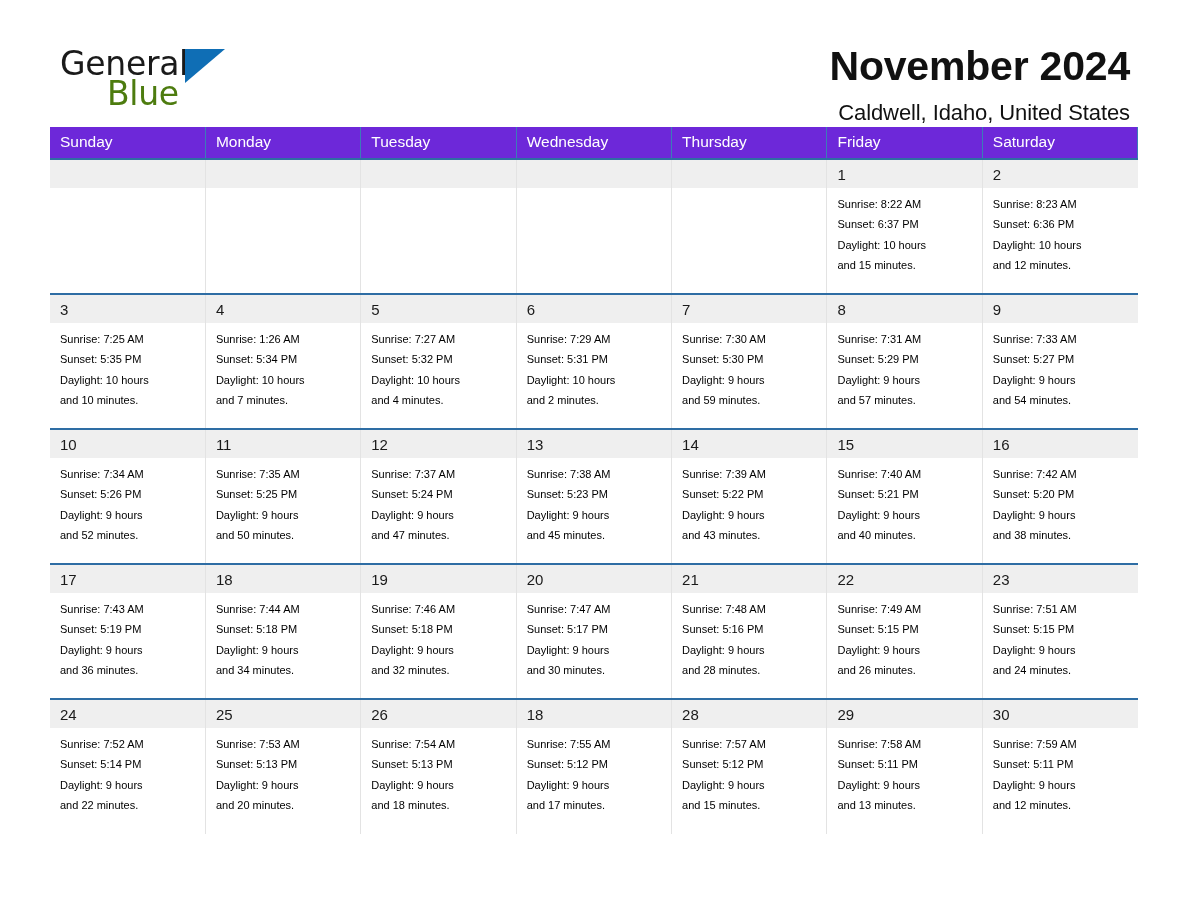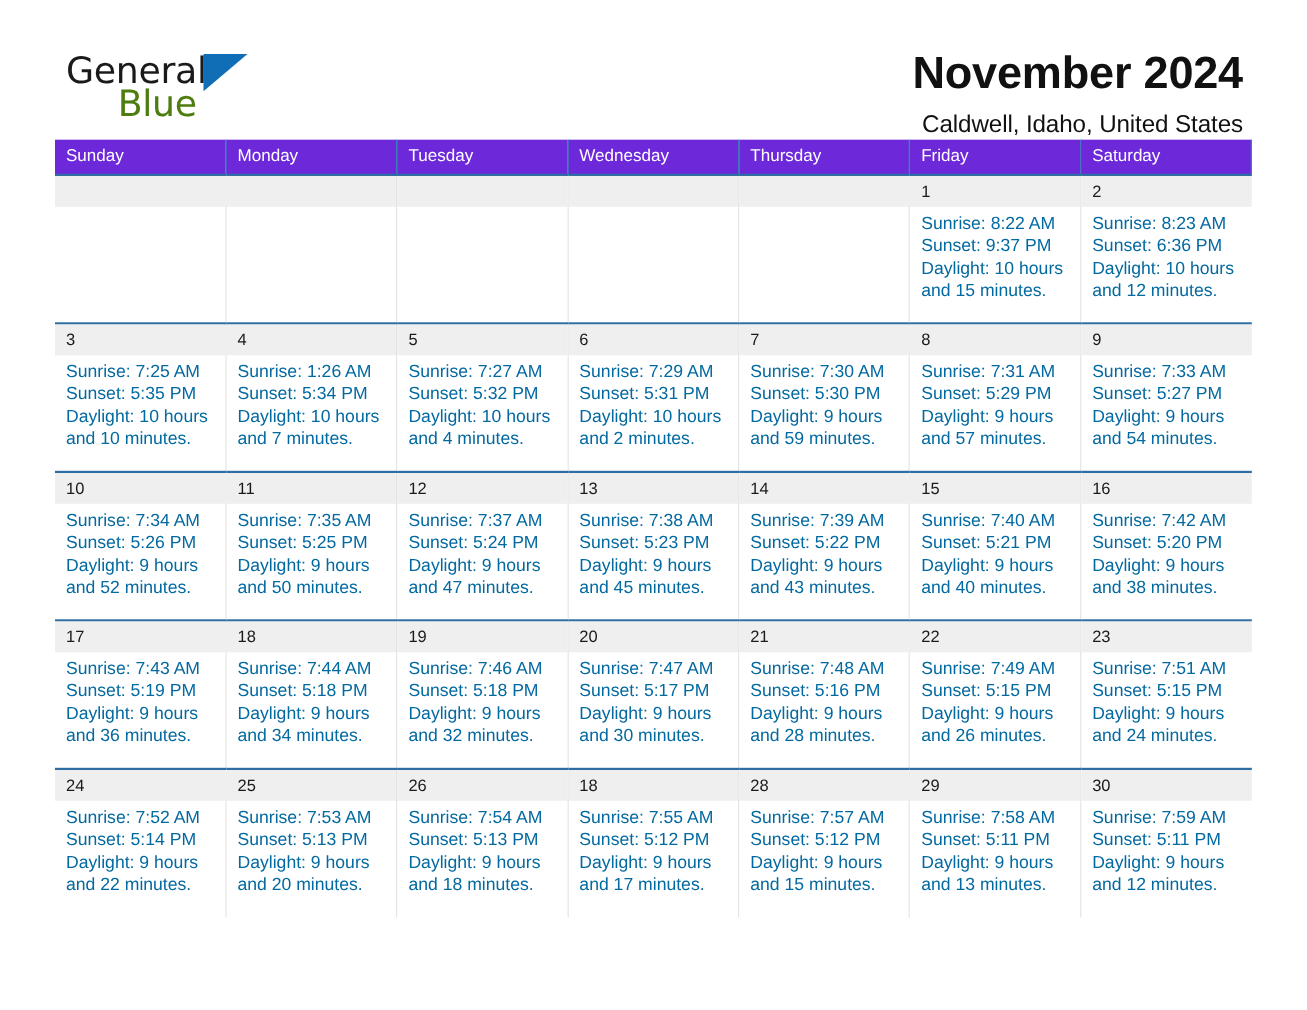--- a/index.html
+++ b/index.html
@@ -128,23 +128,23 @@
   .date-band {
     background: #efefef;
     height: 28px;
     padding: 4px 0 0 10px;
     font-size: 15px;
     line-height: 22px;
     color: #1a1a1a;
   }
   .cell-body {
     padding: 6px 8px 0 10px;
-    font-size: 16px;
+    font-size: 11px;
     line-height: 20.3px;
-    color: #0369a1;
+    color: #000000;
   }
   .cell-body div { white-space: nowrap; }
   td.empty .date-band { background: #efefef; }
   td.empty .cell-body { visibility: hidden; }
 </style>
 </head>
 <body>
 
 <div class="page">
 
@@ -238,21 +238,21 @@
                 <div></div>
                 <div></div>
               </div>
             </div>
           </td>
           <td>
             <div class="cell-inner">
               <div class="date-band">1</div>
               <div class="cell-body">
                 <div>Sunrise: 8:22 AM</div>
-                <div>Sunset: 9:37 PM</div>
+                <div>Sunset: 6:37 PM</div>
                 <div>Daylight: 10 hours</div>
                 <div>and 15 minutes.</div>
               </div>
             </div>
           </td>
           <td>
             <div class="cell-inner">
               <div class="date-band">2</div>
               <div class="cell-body">
                 <div>Sunrise: 8:23 AM</div>

